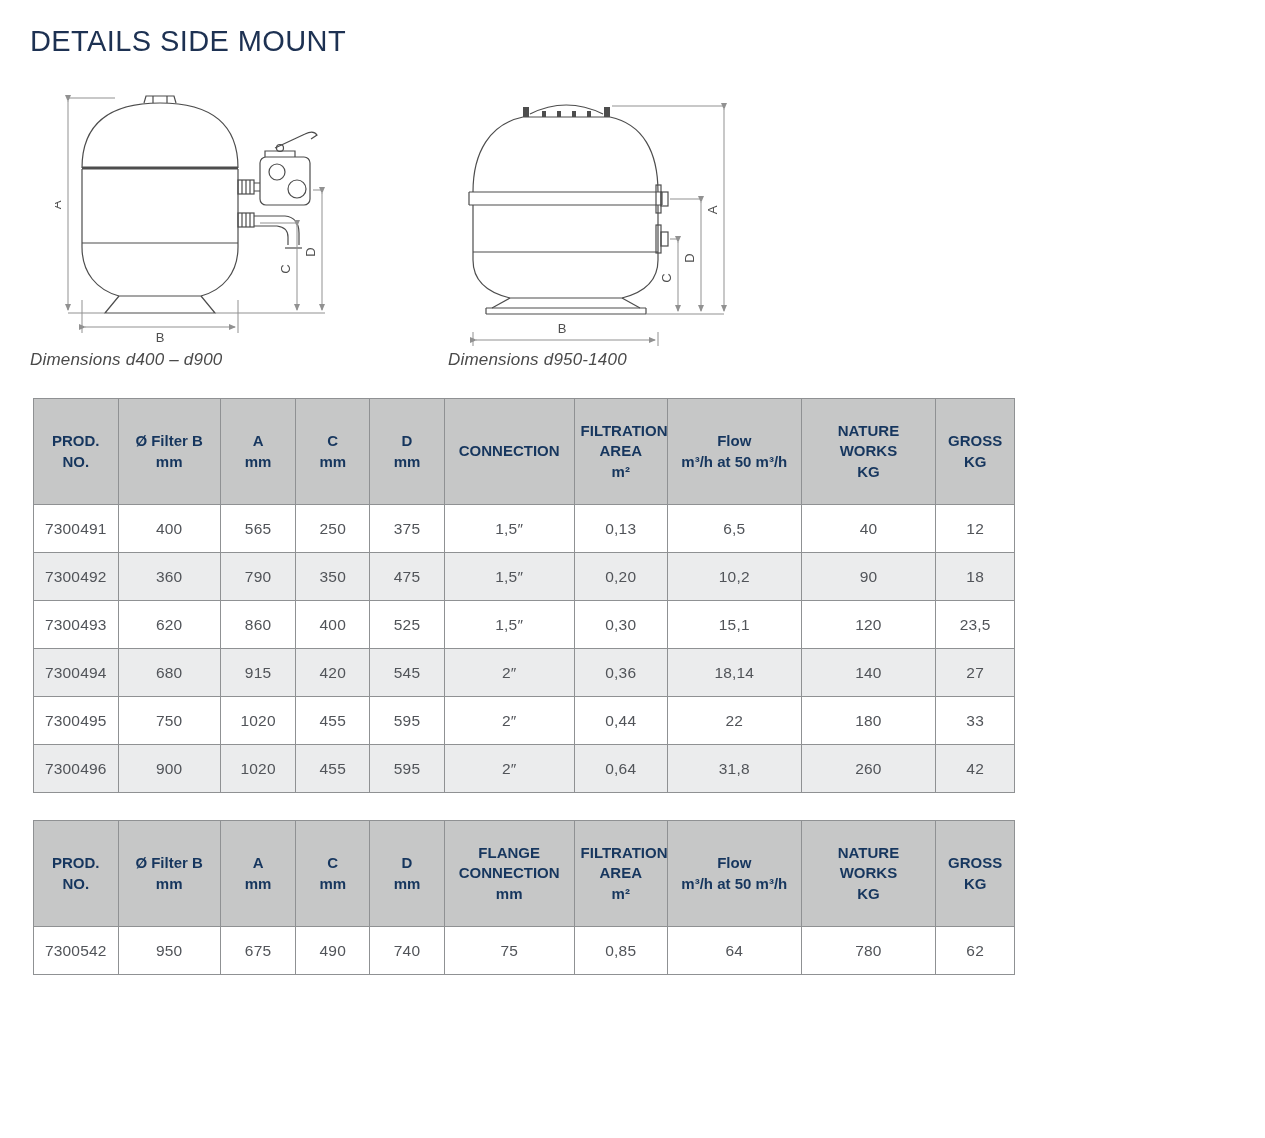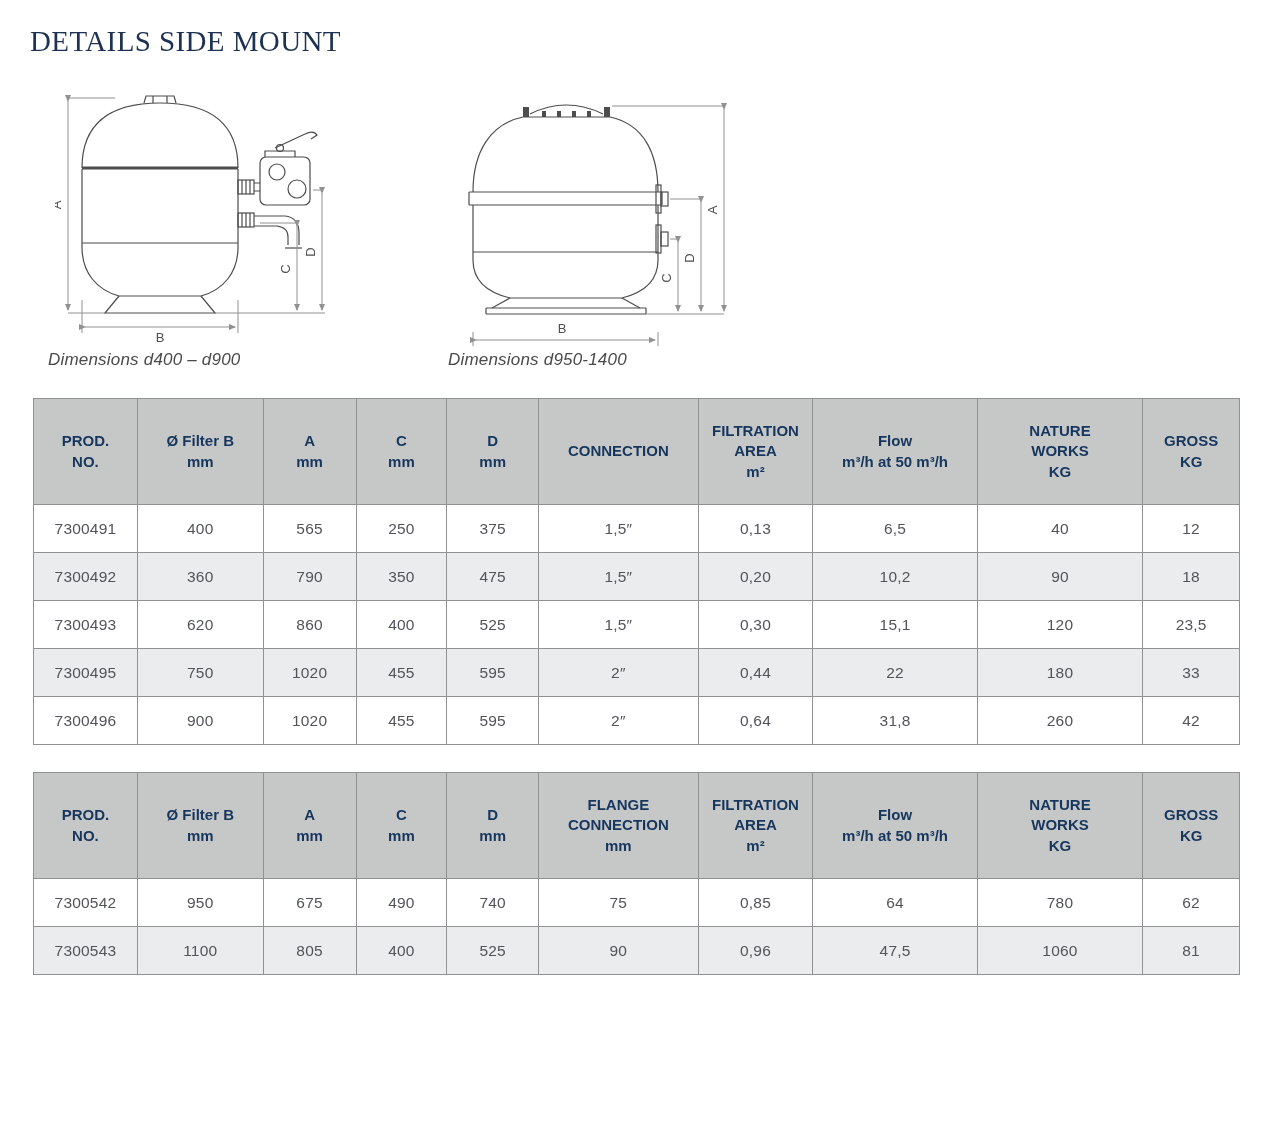--- a/index.html
+++ b/index.html
@@ -4,34 +4,34 @@
 <style>
   *{box-sizing:border-box;margin:0;padding:0}
   html,body{background:#fff}
   body{
     width:1265px;height:1138px;position:relative;overflow:hidden;
     font-family:"Liberation Sans",sans-serif;
   }
   .page{padding:24px 27px 0 30px}
   h1.title{
     font-size:29px;font-weight:500;letter-spacing:.4px;
-    color:var(--title,#1d3152);line-height:34px;font-family:Liberation Serif, serif;
+    color:var(--title,#1d3152);line-height:34px;
   }
   .drawings{position:relative;height:300px;margin-top:12px}
   .drawings svg{position:absolute}
   svg.d1{left:25px;top:25px}
   svg.d2{left:420px;top:22px}
   .caption{
     position:absolute;top:280px;font-style:italic;font-size:17px;
     color:#4a4a4a;letter-spacing:.2px;
   }
-  .cap1{left:18px}
+  .cap1{left:0}
   .cap2{left:418px}
   table{
-    border-collapse:collapse;table-layout:fixed;width:1207px;margin-left:3px;
+    border-collapse:collapse;table-layout:fixed;width:982px;margin-left:3px;
     background:#fff;
   }
   table.t1{margin-top:28px}
   table.t2{margin-top:27px}
   th,td{
     border:1px solid var(--border,#8f9193);
     text-align:center;vertical-align:middle;padding:2px 6px;
   }
   th{
     background:var(--header-bg,#c6c7c7);
@@ -273,20 +273,32 @@
           <td>860</td>
           <td>400</td>
           <td>525</td>
           <td>1,5″</td>
           <td>0,30</td>
           <td>15,1</td>
           <td>120</td>
           <td>23,5</td>
         </tr>
         <tr>
+          <td>7300494</td>
+          <td>680</td>
+          <td>915</td>
+          <td>420</td>
+          <td>545</td>
+          <td>2″</td>
+          <td>0,36</td>
+          <td>18,14</td>
+          <td>140</td>
+          <td>27</td>
+        </tr>
+        <tr>
           <td>7300495</td>
           <td>750</td>
           <td>1020</td>
           <td>455</td>
           <td>595</td>
           <td>2″</td>
           <td>0,44</td>
           <td>22</td>
           <td>180</td>
           <td>33</td>
@@ -372,28 +384,16 @@
           <td>950</td>
           <td>675</td>
           <td>490</td>
           <td>740</td>
           <td>75</td>
           <td>0,85</td>
           <td>64</td>
           <td>780</td>
           <td>62</td>
         </tr>
-        <tr>
-          <td>7300543</td>
-          <td>1100</td>
-          <td>805</td>
-          <td>400</td>
-          <td>525</td>
-          <td>90</td>
-          <td>0,96</td>
-          <td>47,5</td>
-          <td>1060</td>
-          <td>81</td>
-        </tr>
       </tbody>
     </table>
 
 </div>
 
 </body></html>

